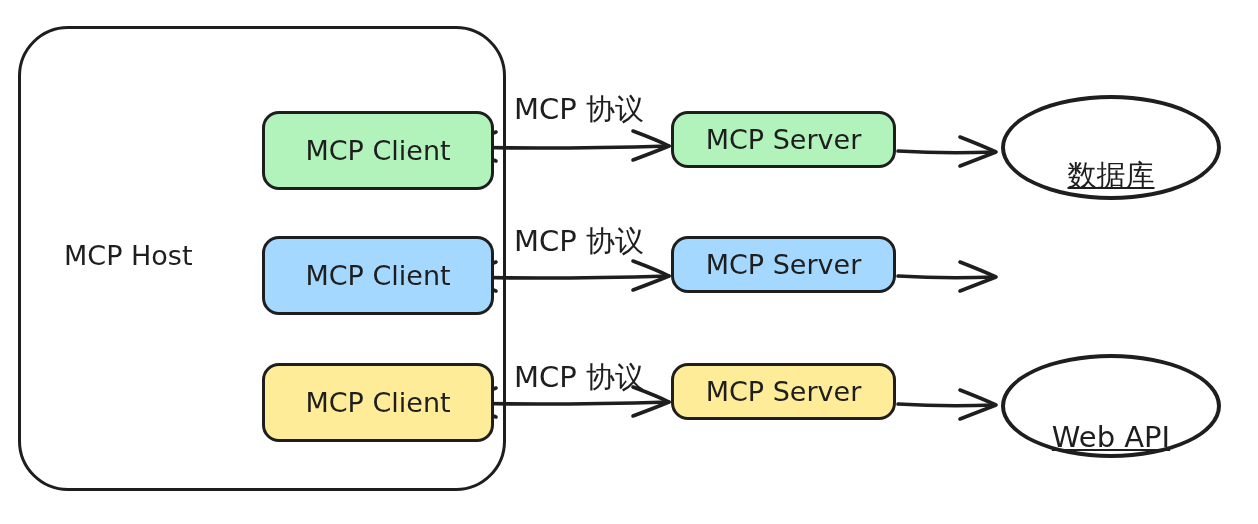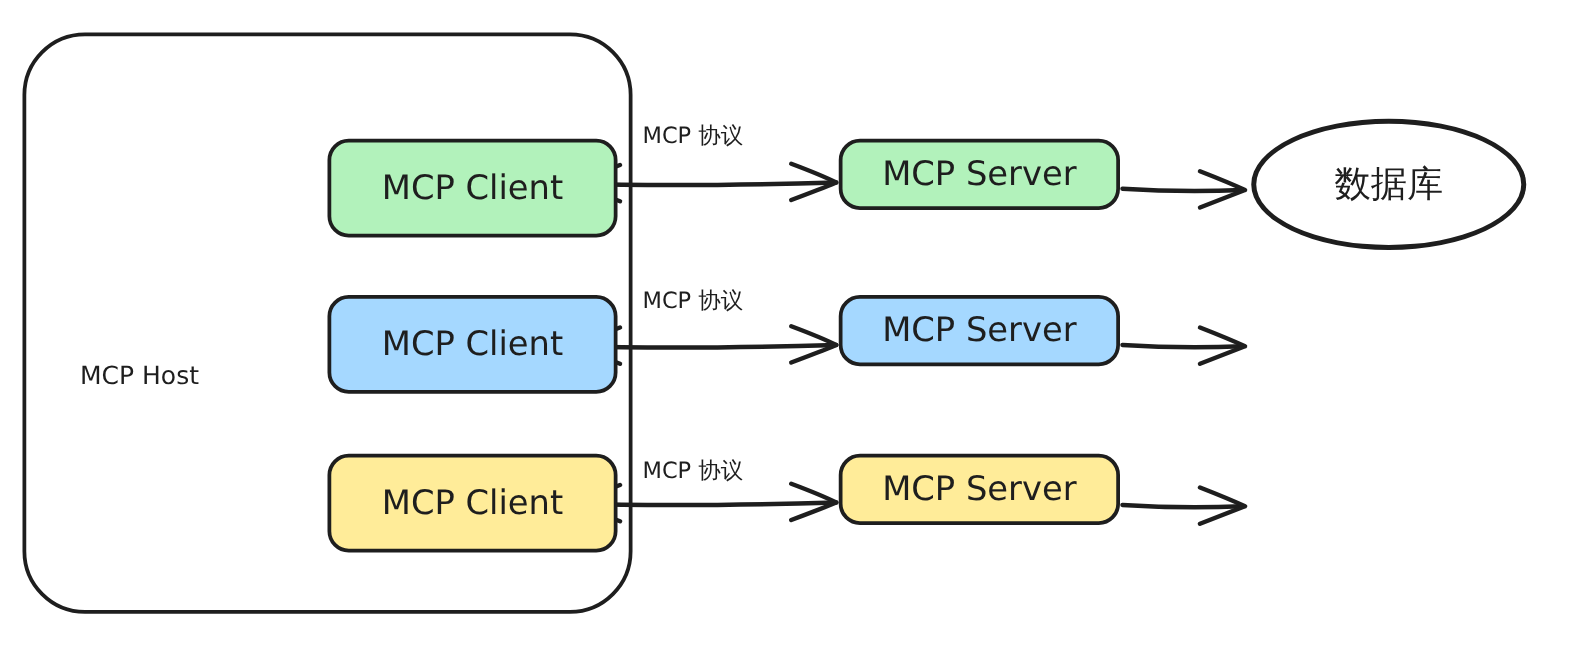--- a/index.html
+++ b/index.html
@@ -16,64 +16,64 @@
     position: absolute;
     left: 18px; top: 26px;
     width: 482px; height: 459px;
     border: 3.5px solid #1e1e1e;
     border-radius: 50px;
     background: transparent;
   }
   .host-label {
     position: absolute;
     left: 64px; top: 240px;
-    font-size: 20px;
+    font-size: 27px;
     line-height: 32px;
     white-space: nowrap;
-    margin-top: 44px;
   }
   .node {
     position: absolute;
     display: flex;
     align-items: center;
     justify-content: center;
     border: 3.5px solid #1e1e1e;
     border-radius: 17px;
     font-size: 27px;
     white-space: nowrap;
     box-sizing: border-box;
   }
   .client { left: 262px; width: 232px; height: 79px; }
   .server { left: 671px; width: 225px; height: 57px; }
   .row1 { top: 111px; }
   .row2 { top: 236px; }
   .row3 { top: 363px; }
   .proto {
     position: absolute;
     left: 514px;
-    font-size: 18px;
+    font-size: 29px;
     line-height: 32px;
     white-space: nowrap;
   }
   .p1 { top: 93px; }
   .p2 { top: 225px; }
   .p3 { top: 361px; }
   .ellipse {
     position: absolute;
     left: 1001px;
     width: 220px;
     display: flex;
-    align-items: center;
+    align-items: flex-end;
     justify-content: center;
     border: 4px solid #1e1e1e;
     border-radius: 50%;
     font-size: 29px;
     white-space: nowrap;
     box-sizing: border-box;
     background: #ffffff;
+    text-decoration: underline;
   }
   .e1 { top: 95px;  height: 105px; }
   .e2 { top: 231px; height: 92px;  }
   .e3 { top: 354px; height: 104px; }
   svg.arrows {
     position: absolute;
     left: 0; top: 0;
     width: 1258px; height: 524px;
     pointer-events: none;
   }
@@ -148,14 +148,17 @@
     <span>MCP Server</span>
   </div>
 
   <div class="node client row3" style="background-color: rgb(255, 236, 153);">
     <span>MCP Client</span>
   </div>
   <div class="proto p3">MCP 协议</div>
   <div class="node server row3" style="background-color: rgb(255, 236, 153);">
     <span>MCP Server</span>
   </div>
+  <div class="ellipse e3">
+    <span>Web API</span>
+  </div>
 
 </div>
 
 </body></html>

